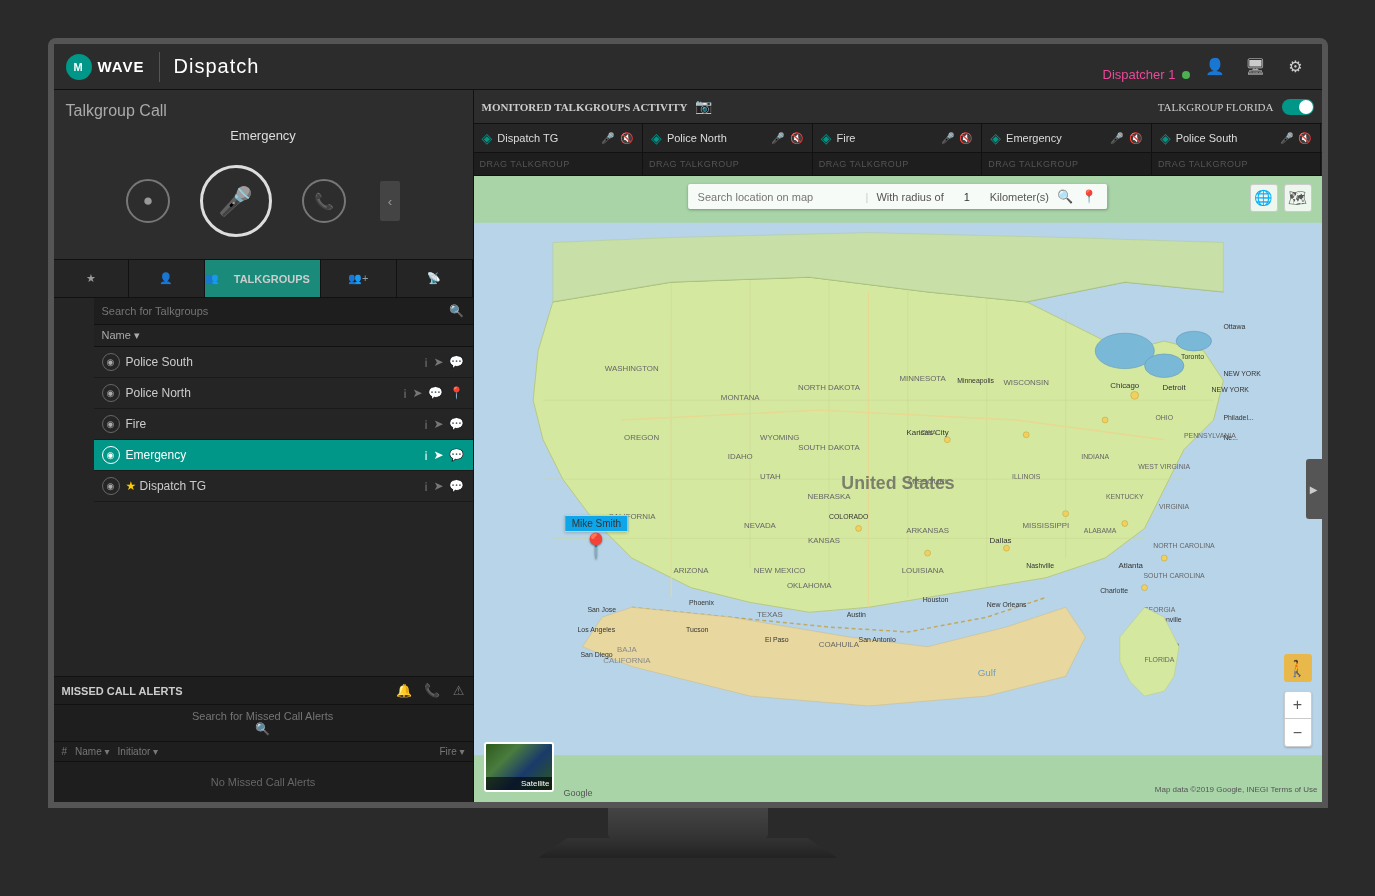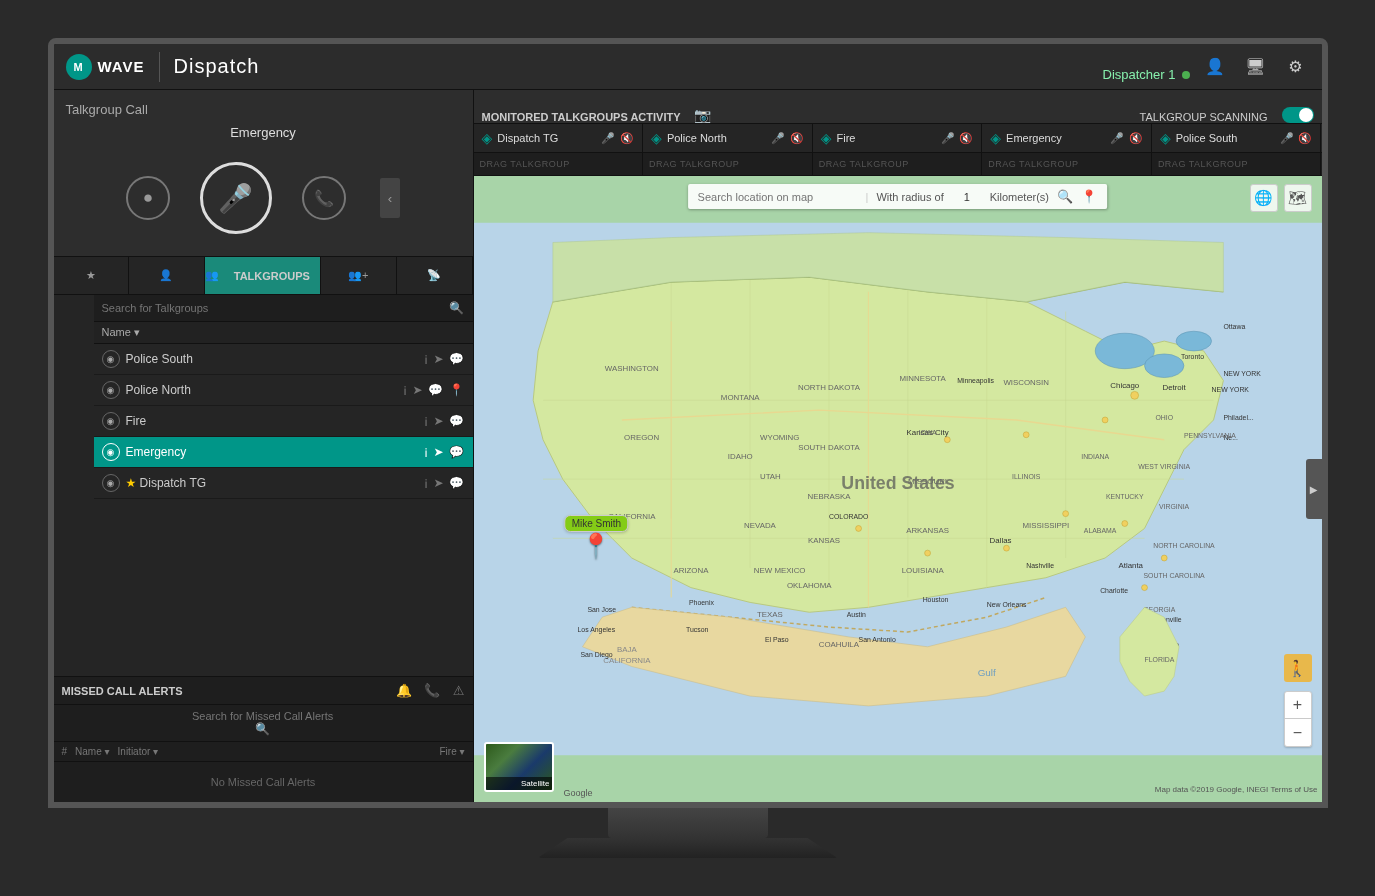--- a/index.html
+++ b/index.html
@@ -112,21 +112,21 @@
       align-items: center;
       gap: 12px;
       color: #ccc;
       font-size: 13px;
     }
 
     .header-user {
       display: flex;
       align-items: center;
       gap: 6px;
-      color: #86efac;
+      color: #ec4899;
       margin-top: 16px;
     }
 
     .header-icon-btn {
       width: 28px;
       height: 28px;
       display: flex;
       align-items: center;
       justify-content: center;
       color: #ccc;
@@ -162,21 +162,21 @@
     
     .call-area {
       background: #2d2d2d;
       padding: 12px;
       text-align: center;
       border-bottom: 1px solid #111;
     }
 
     .call-area-title {
       color: #aaa;
-      font-size: 13px;
+      font-size: 16px;
       text-align: left;
       margin-bottom: 8px;
     }
 
     .call-label {
       color: #ddd;
       font-size: 13px;
       margin-bottom: 12px;
     }
 
@@ -437,26 +437,27 @@
       display: flex;
       flex-direction: column;
       background: #1e1e1e;
       overflow: hidden;
     }
 
     
     .monitored-bar {
       background: #2d2d2d;
       display: flex;
-      align-items: flex-end;
+      align-items: center;
       padding: 0 8px;
       height: 34px;
       border-bottom: 1px solid #111;
       flex-shrink: 0;
-      gap: 14px;
+      gap: 8px;
+      font-family: Liberation Serif, serif;
     }
 
     .monitored-title {
       color: #ccc;
       font-size: 11px;
       font-weight: bold;
     }
 
     .camera-icon {
       color: #aaa;
@@ -714,26 +715,26 @@
 
     .map-marker {
       position: absolute;
       display: flex;
       flex-direction: column;
       align-items: center;
       transform: translate(-50%, -100%);
     }
 
     .map-marker-label {
-      background: #84cc16;
+      background: #0ea5e9;
       border: 1px solid #ccc;
       padding: 2px 6px;
       font-size: 10px;
       color: #333;
-      border-radius: 6px;
+      border-radius: 0;
       white-space: nowrap;
       box-shadow: 0 1px 3px rgba(0,0,0,0.2);
       margin-bottom: 2px;
     }
 
     .map-pin {
       font-size: 24px;
       line-height: 1;
     }
 
@@ -919,21 +920,21 @@
           </div>
 
         </div>
 
         <div class="right-panel">
 
           <div class="monitored-bar">
             <span class="monitored-title">MONITORED TALKGROUPS ACTIVITY</span>
             <span class="camera-icon">📷</span>
             <div class="monitored-spacer"></div>
-            <span class="scanning-label">TALKGROUP SCANNING</span>
+            <span class="scanning-label">TALKGROUP FLORIDA</span>
             <div class="toggle-switch">
               <div class="toggle-knob"></div>
             </div>
           </div>
 
           <div class="talkgroup-channels">
             <div class="tg-channel">
               <span class="tg-channel-icon">◈</span>
               <span class="tg-channel-name">Dispatch TG</span>
               <span class="tg-channel-action">🎤</span>

